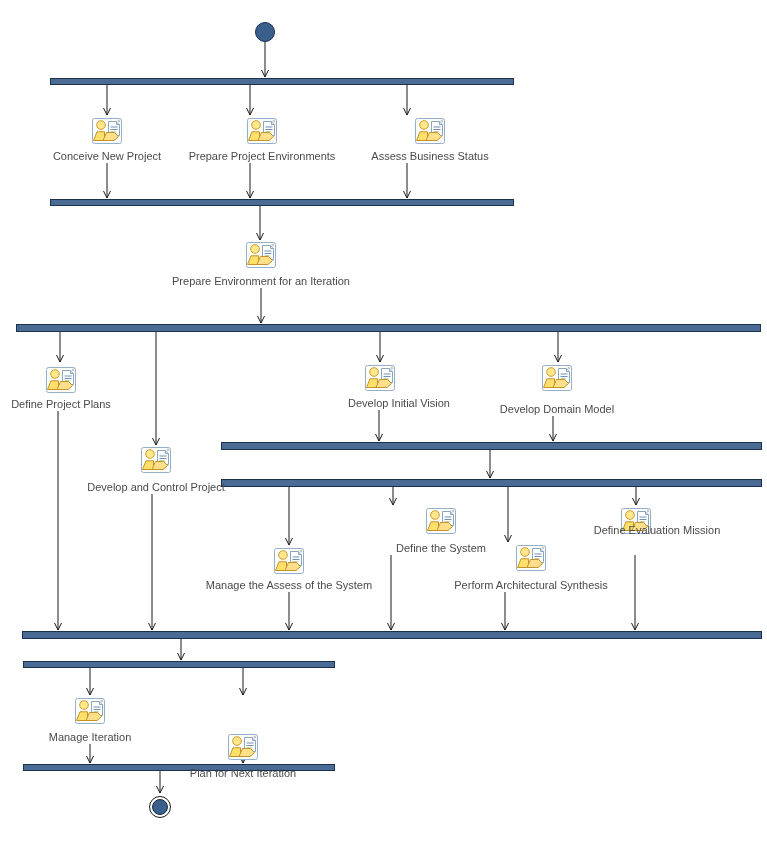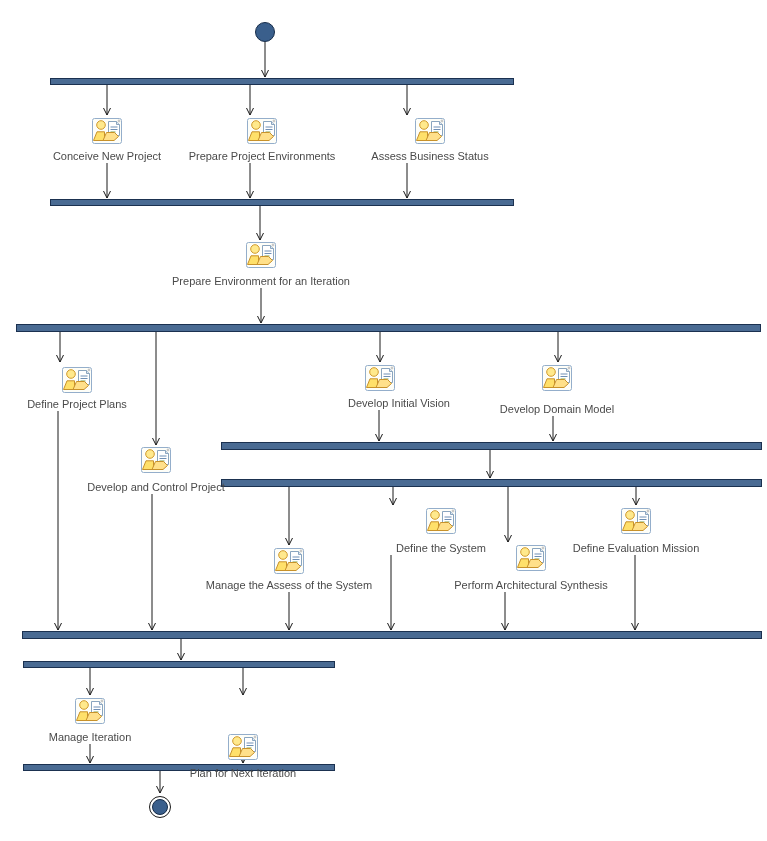--- a/index.html
+++ b/index.html
@@ -131,21 +131,21 @@
           <line x1="18.5" y1="9" x2="25.5" y2="9" stroke="#6F8FB5"></line>
           <line x1="18.5" y1="11.5" x2="25.5" y2="11.5" stroke="#6F8FB5"></line>
           <line x1="18.5" y1="14" x2="23.5" y2="14" stroke="#7AA24A"></line>
           <circle cx="27" cy="3" r="1.4" fill="#C9C9C9"></circle>
           <circle cx="9" cy="7" r="4.3" fill="#FFE98C" stroke="#D19A2D"></circle>
           <path d="M1.5 22.5 L5 13.8 L12.5 13.8 L12.5 22.5 Z" fill="#FFE06A" stroke="#C8922B"></path>
           <path d="M11 22.5 L14.5 14.5 L22.5 14.5 L26.5 18.5 L22 22.5 Z" fill="#FFE08A" stroke="#C8922B"></path>
         </svg></span>
       <span class="label" style="top: 33px;">Prepare Environment for an Iteration</span>
     </div>
-    <div class="activity" style="left: 62px; top: 367px;">
+    <div class="activity" style="left: 46px; top: 367px;">
       <span class="icon"><svg width="30" height="26" viewBox="0 0 30 26">
           <rect x="0.5" y="0.5" width="29" height="25" rx="2" fill="#FEFEF8" stroke="#94AECB"></rect>
           <path d="M16.5 3.5 L24.5 3.5 L27.5 6.5 L27.5 17.5 L16.5 17.5 Z" fill="#FFFFFF" stroke="#8AA5BF"></path>
           <path d="M24.5 3.5 L24.5 6.5 L27.5 6.5" fill="#DCE6F0" stroke="#8AA5BF"></path>
           <line x1="18.5" y1="9" x2="25.5" y2="9" stroke="#6F8FB5"></line>
           <line x1="18.5" y1="11.5" x2="25.5" y2="11.5" stroke="#6F8FB5"></line>
           <line x1="18.5" y1="14" x2="23.5" y2="14" stroke="#7AA24A"></line>
           <circle cx="27" cy="3" r="1.4" fill="#C9C9C9"></circle>
           <circle cx="9" cy="7" r="4.3" fill="#FFE98C" stroke="#D19A2D"></circle>
           <path d="M1.5 22.5 L5 13.8 L12.5 13.8 L12.5 22.5 Z" fill="#FFE06A" stroke="#C8922B"></path>
@@ -249,21 +249,21 @@
           <path d="M16.5 3.5 L24.5 3.5 L27.5 6.5 L27.5 17.5 L16.5 17.5 Z" fill="#FFFFFF" stroke="#8AA5BF"></path>
           <path d="M24.5 3.5 L24.5 6.5 L27.5 6.5" fill="#DCE6F0" stroke="#8AA5BF"></path>
           <line x1="18.5" y1="9" x2="25.5" y2="9" stroke="#6F8FB5"></line>
           <line x1="18.5" y1="11.5" x2="25.5" y2="11.5" stroke="#6F8FB5"></line>
           <line x1="18.5" y1="14" x2="23.5" y2="14" stroke="#7AA24A"></line>
           <circle cx="27" cy="3" r="1.4" fill="#C9C9C9"></circle>
           <circle cx="9" cy="7" r="4.3" fill="#FFE98C" stroke="#D19A2D"></circle>
           <path d="M1.5 22.5 L5 13.8 L12.5 13.8 L12.5 22.5 Z" fill="#FFE06A" stroke="#C8922B"></path>
           <path d="M11 22.5 L14.5 14.5 L22.5 14.5 L26.5 18.5 L22 22.5 Z" fill="#FFE08A" stroke="#C8922B"></path>
         </svg></span>
-      <span class="label" style="top: 34px;">Define Evaluation Mission</span>
+      <span class="label" style="top: 16px; margin-left: 21px;">Define Evaluation Mission</span>
     </div>
     <div class="activity" style="left: 75px; top: 698px;">
       <span class="icon"><svg width="30" height="26" viewBox="0 0 30 26">
           <rect x="0.5" y="0.5" width="29" height="25" rx="2" fill="#FEFEF8" stroke="#94AECB"></rect>
           <path d="M16.5 3.5 L24.5 3.5 L27.5 6.5 L27.5 17.5 L16.5 17.5 Z" fill="#FFFFFF" stroke="#8AA5BF"></path>
           <path d="M24.5 3.5 L24.5 6.5 L27.5 6.5" fill="#DCE6F0" stroke="#8AA5BF"></path>
           <line x1="18.5" y1="9" x2="25.5" y2="9" stroke="#6F8FB5"></line>
           <line x1="18.5" y1="11.5" x2="25.5" y2="11.5" stroke="#6F8FB5"></line>
           <line x1="18.5" y1="14" x2="23.5" y2="14" stroke="#7AA24A"></line>
           <circle cx="27" cy="3" r="1.4" fill="#C9C9C9"></circle>

